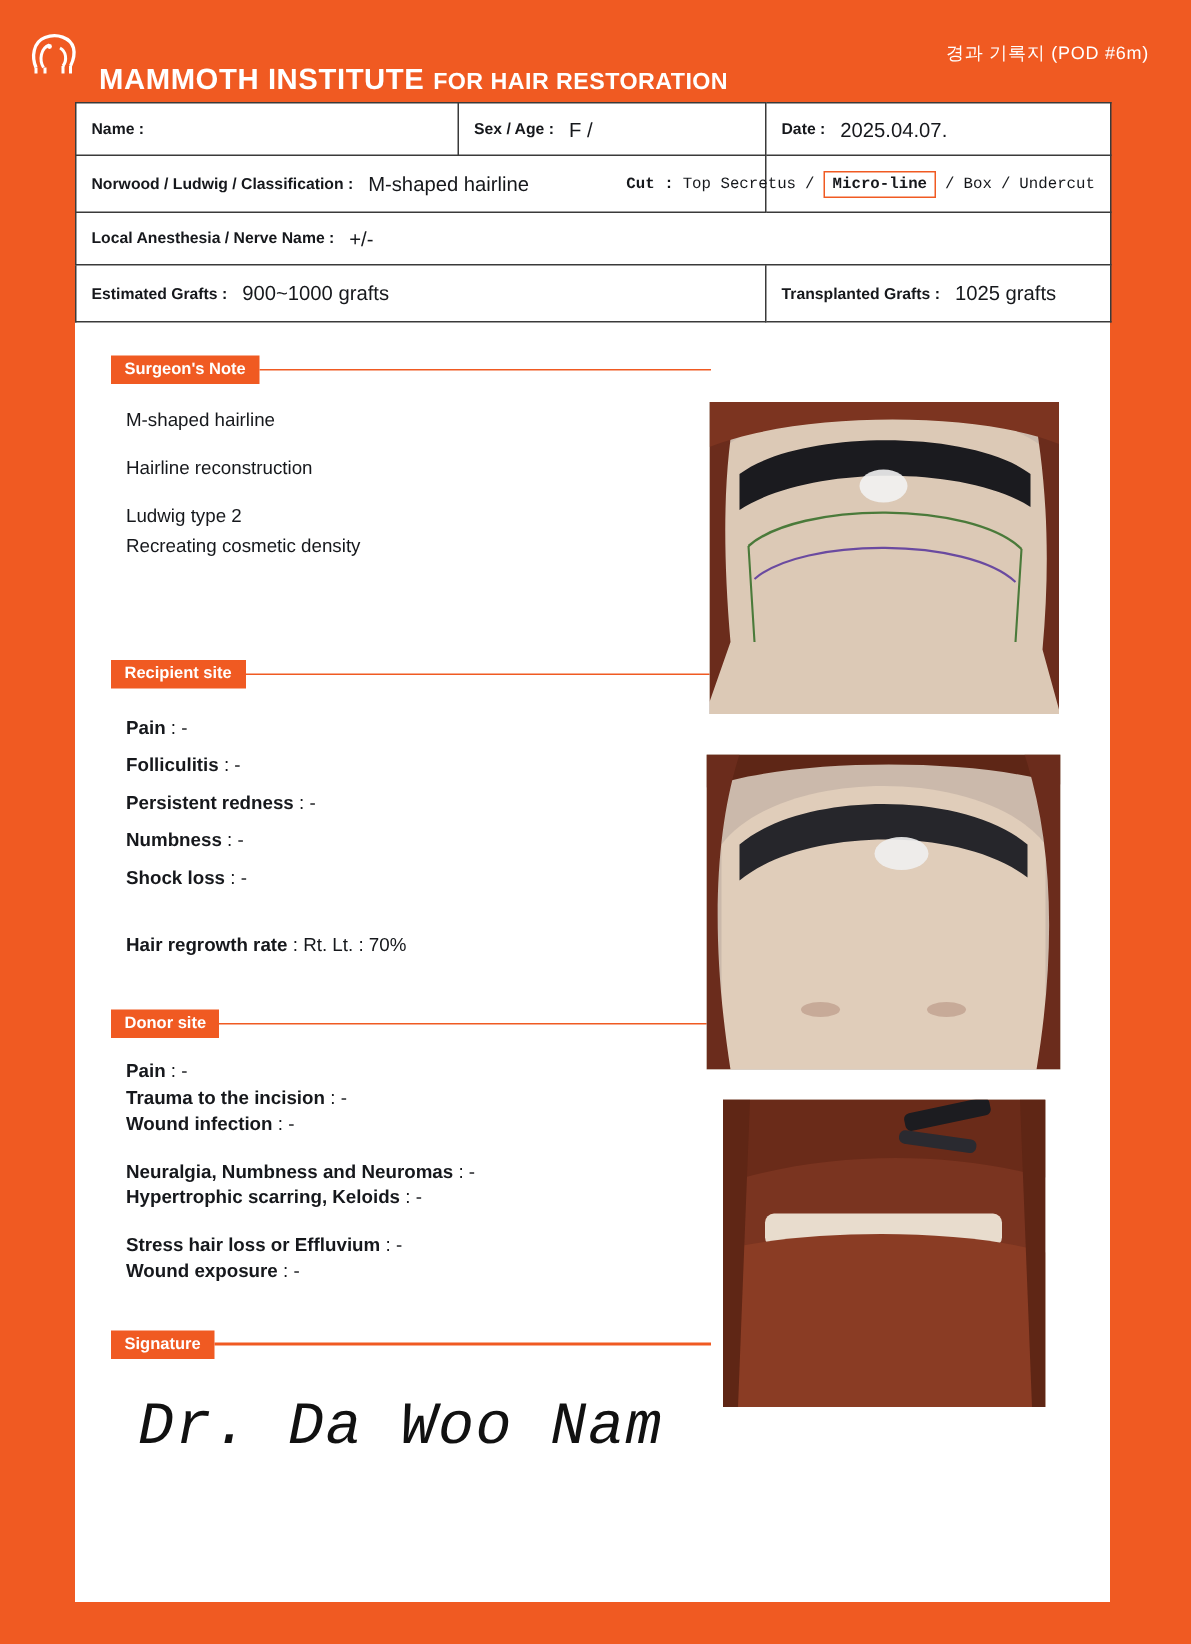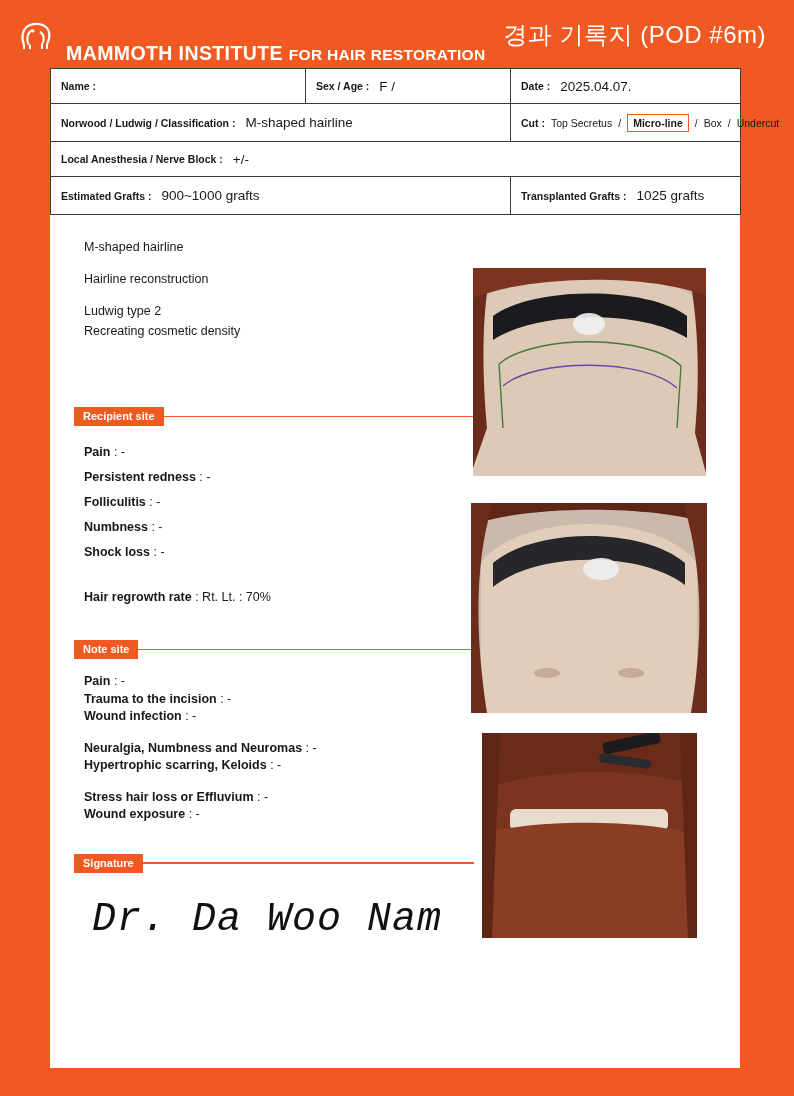--- a/index.html
+++ b/index.html
@@ -33,21 +33,21 @@
     margin-top: 36px;
   }
   .brand .sub {
     font-size: 15.5px;
     font-weight: bold;
     letter-spacing: 0.3px;
   }
   .doc-title {
     margin-left: auto;
     color: #ffffff;
-    font-size: 24px;
+    font-size: 12px;
     font-weight: normal;
     white-space: nowrap;
     letter-spacing: 0.5px;
   }
 
   
   .sheet {
     position: absolute;
     left: 50px; top: 68px;
     width: 690px;
@@ -73,21 +73,21 @@
     color: #16181c;
     white-space: nowrap;
   }
   .val {
     font-size: 13.5px;
     color: #16181c;
     padding-left: 10px;
     white-space: nowrap;
   }
   .cellflex { display:flex; align-items:center; }
-  .cut-wrap { display:flex; align-items:center; gap:6px; width:100%; }
+  .cut-wrap { display:flex; align-items:center; gap:6px; justify-content:flex-end; width:100%;font-family:Liberation Mono, monospace; }
   .cut-opt { font-size: 10.5px; color:#16181c; white-space:nowrap; }
   .cut-opt.sel {
     border: 1.6px solid #f05a22;
     padding: 2px 5px;
     font-weight: bold;
   }
   .cut-sep { font-size: 10.5px; color:#16181c; }
   .row-tall td { height: 38px; }
 
   
@@ -216,21 +216,21 @@
             <span class="cut-sep">/</span>
             <span class="cut-opt">Box</span>
             <span class="cut-sep">/</span>
             <span class="cut-opt">Undercut</span>
           </div>
         </td>
       </tr>
       <tr>
         <td colspan="3">
           <div class="cellflex">
-            <span class="lbl">Local Anesthesia / Nerve Block :</span>
+            <span class="lbl">Local Anesthesia / Nerve Name :</span>
             <span class="val">+/-</span>
           </div>
         </td>
       </tr>
       <tr class="row-tall">
         <td colspan="2">
           <div class="cellflex">
             <span class="lbl">Estimated Grafts :</span>
             <span class="val">900~1000 grafts</span>
           </div>
@@ -241,45 +241,49 @@
             <span class="val">1025 grafts</span>
           </div>
         </td>
       </tr>
     </tbody>
   </table>
 
   <div class="content">
 
     <div class="left-col">
+      <div class="sec-head">
+        <span class="sec-tag">Surgeon's Note</span>
+        <span class="sec-line"></span>
+      </div>
       <div class="note-line">M-shaped hairline</div>
       <div class="note-gap"></div>
       <div class="note-line">Hairline reconstruction</div>
       <div class="note-gap"></div>
       <div class="note-line">Ludwig type 2</div>
       <div class="note-line">Recreating cosmetic density</div>
     </div>
 
     <div style="height:66px"></div>
 
     <div class="left-col">
       <div class="sec-head">
         <span class="sec-tag">Recipient site</span>
         <span class="sec-line"></span>
       </div>
       <div class="item">
         <b>Pain</b>
         <span>: -</span>
       </div>
       <div class="item">
+        <b>Folliculitis</b>
+        <span>: -</span>
+      </div>
+      <div class="item">
         <b>Persistent redness</b>
-        <span>: -</span>
-      </div>
-      <div class="item">
-        <b>Folliculitis</b>
         <span>: -</span>
       </div>
       <div class="item">
         <b>Numbness</b>
         <span>: -</span>
       </div>
       <div class="item">
         <b>Shock loss</b>
         <span>: -</span>
       </div>
@@ -287,21 +291,21 @@
       <div class="item">
         <b>Hair regrowth rate</b>
         <span>: Rt. Lt. : 70%</span>
       </div>
     </div>
 
     <div style="height:30px"></div>
 
     <div class="left-col">
       <div class="sec-head">
-        <span class="sec-tag">Note site</span>
+        <span class="sec-tag">Donor site</span>
         <span class="sec-line"></span>
       </div>
       <div class="item item-tight">
         <b>Pain</b>
         <span>: -</span>
       </div>
       <div class="item item-tight">
         <b>Trauma to the incision</b>
         <span>: -</span>
       </div>

